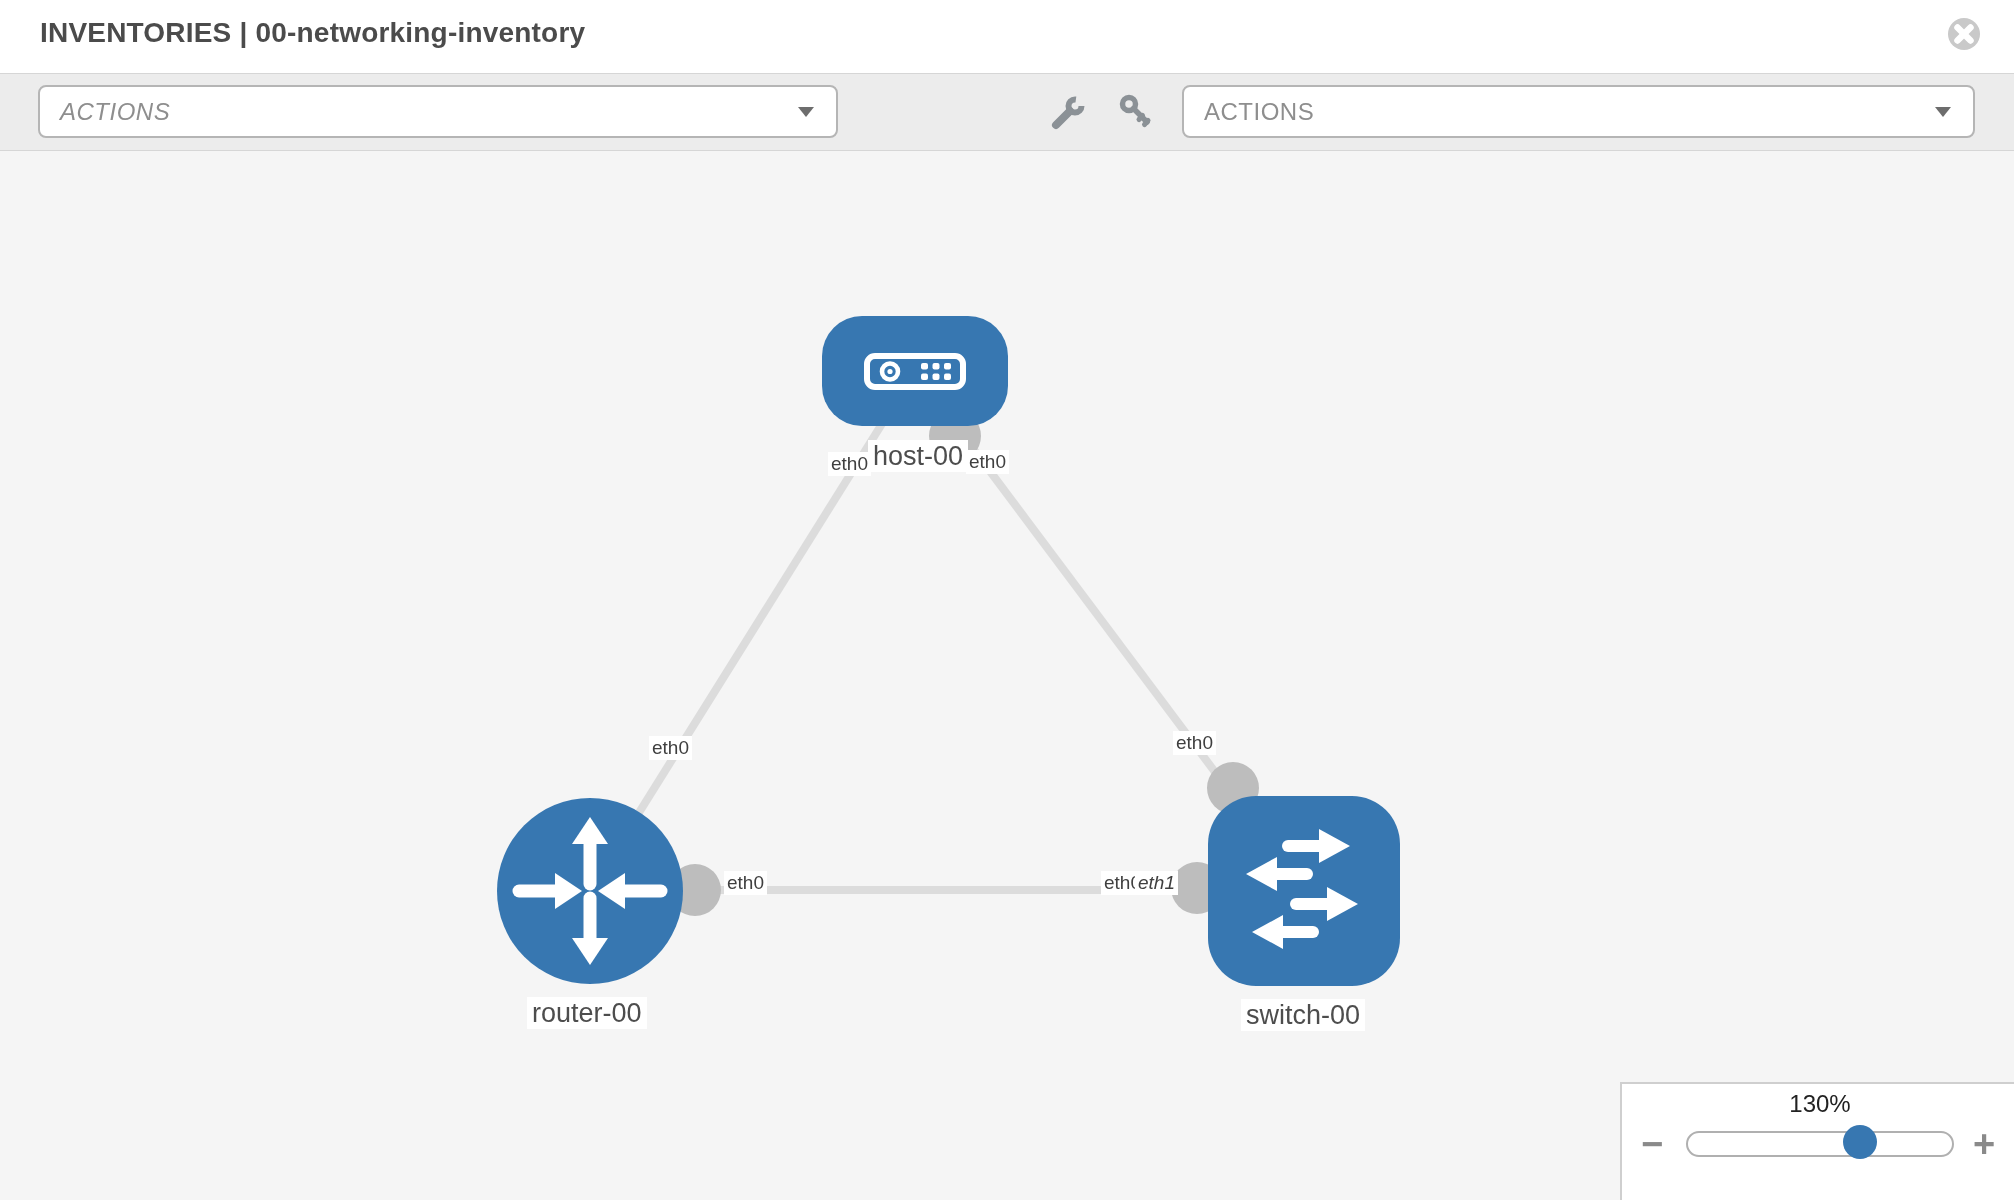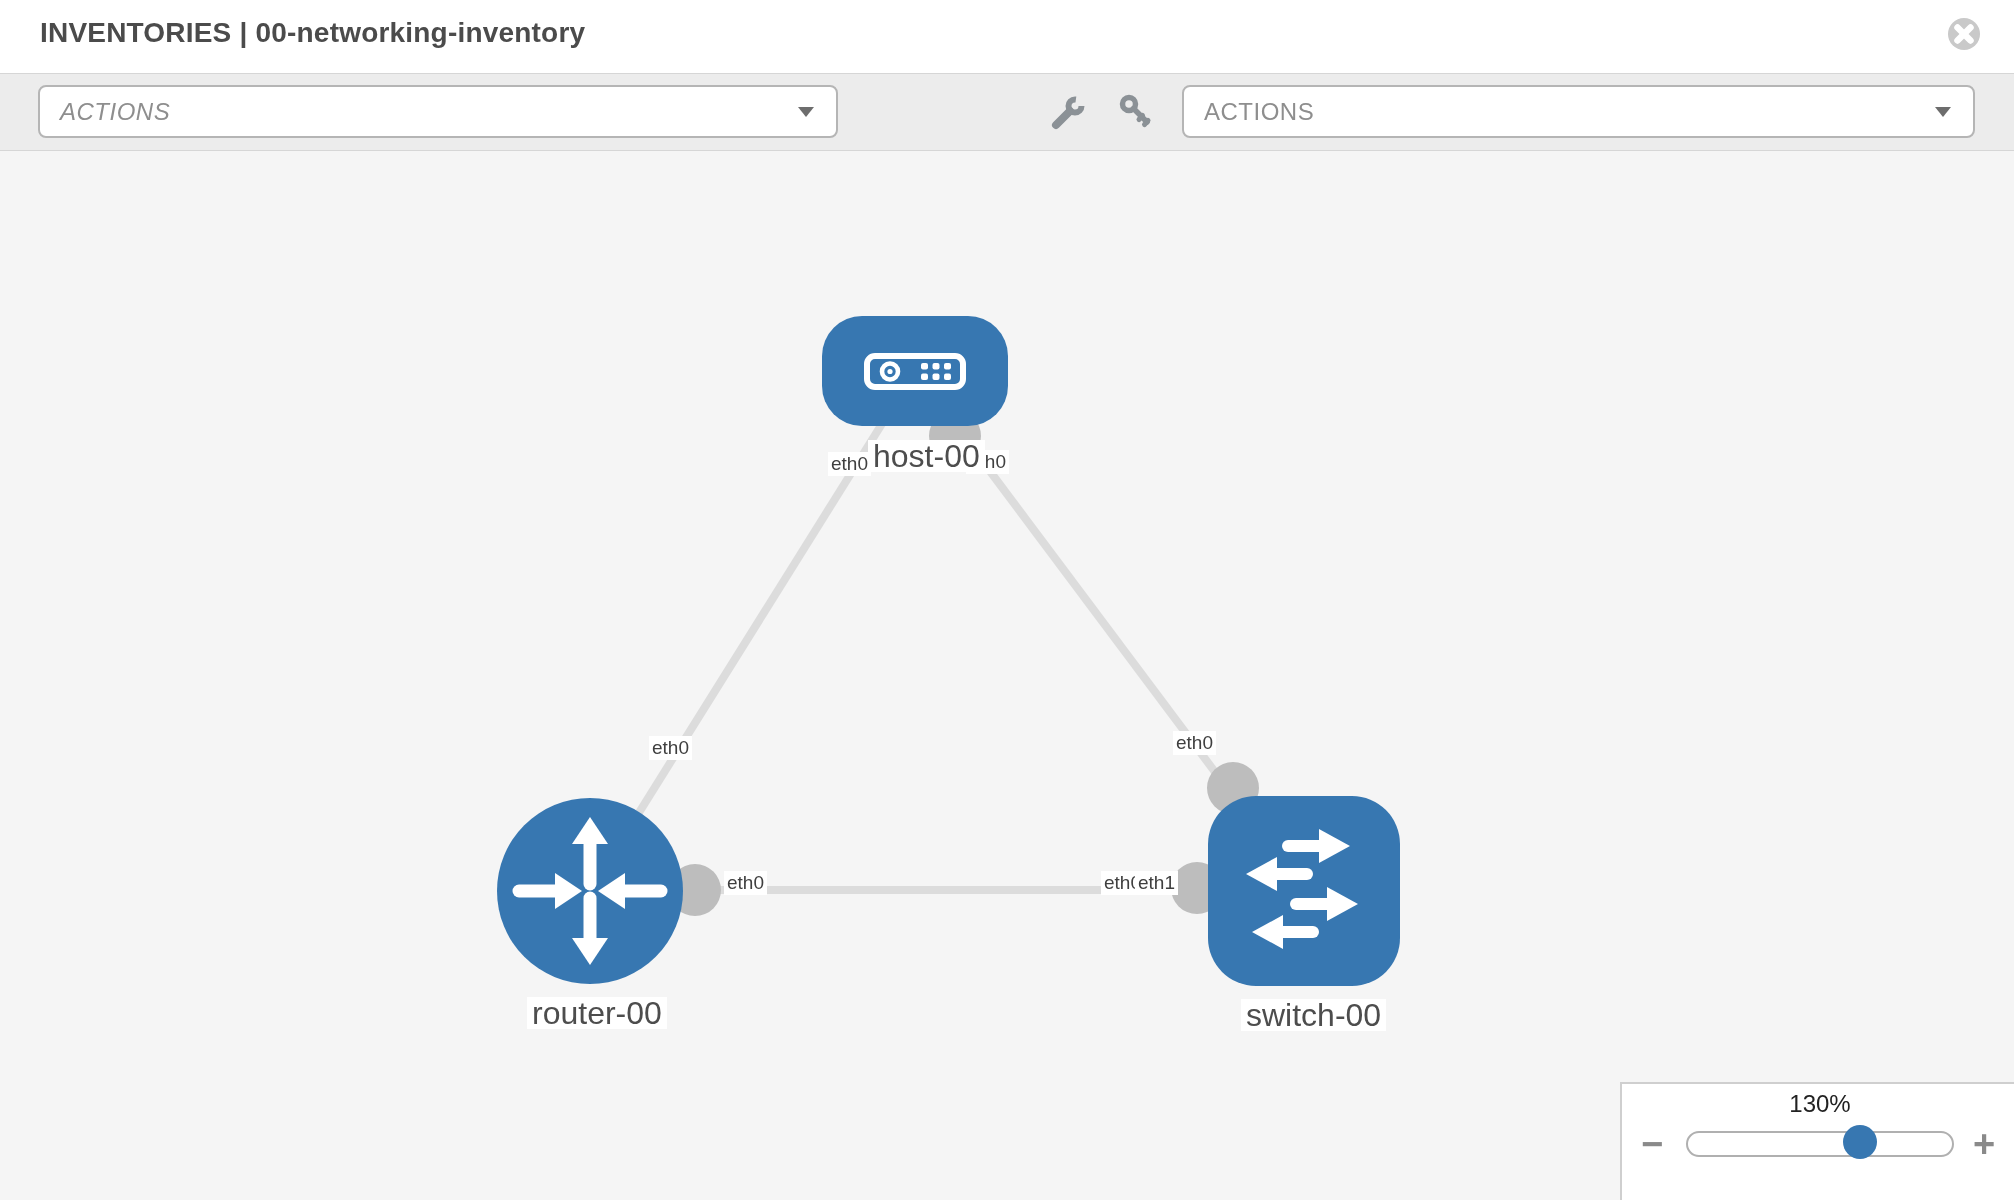--- a/index.html
+++ b/index.html
@@ -50,21 +50,21 @@
     position:relative;height:1050px;background:#f5f5f5;overflow:hidden;padding-left:22px;
   }
   .graph-svg{position:absolute;left:0;top:0;}
   .iface-label{
     position:absolute;background:#fff;color:#3f3f3f;
     font-size:19px;line-height:24px;padding:0 3px;white-space:nowrap;
   }
   .iface-label.clipped{width:36px;overflow:hidden;}
   .node-label{
     position:absolute;background:#fff;color:#4d4d4d;
-    font-size:32px;line-height:32px;padding:0 5px;white-space:nowrap;
+    font-size:27px;line-height:32px;padding:0 5px;white-space:nowrap;
   }
   
   .zoom-panel{
     position:absolute;left:1620px;top:931px;width:400px;height:126px;
     background:#fff;border:2px solid #cfcfcf;box-sizing:border-box;
   }
   .zoom-level{
     margin-top:6px;text-align:center;font-size:24px;color:#222;
   }
   .zoom-row{
@@ -197,21 +197,21 @@
         </g>
       </g>
     </svg>
 
     <div class="iface-label" style="left:828px;top:301px;">eth0</div>
     <div class="iface-label" style="left:966px;top:299px;">eth0</div>
     <div class="iface-label" style="left:649px;top:585px;">eth0</div>
     <div class="iface-label" style="left:1173px;top:580px;">eth0</div>
     <div class="iface-label" style="left:724px;top:720px;">eth0</div>
     <div class="iface-label clipped" style="left:1101px;top:720px;">eth0</div>
-    <div class="iface-label" style="left:1135px;top:720px;">eth1</div>
+    <div class="iface-label" style="left:1135px;top:720px;font-style:italic;">eth1</div>
 
     <div class="node-label" style="left:868px;top:289px;">host-00</div>
     <div class="node-label" style="left:527px;top:846px;">router-00</div>
     <div class="node-label" style="left:1241px;top:848px;">switch-00</div>
 
     <div class="zoom-panel">
       <div class="zoom-level">130%</div>
       <div class="zoom-row">
         <button class="zoom-btn zoom-minus">−</button>
         <div class="zoom-track">

